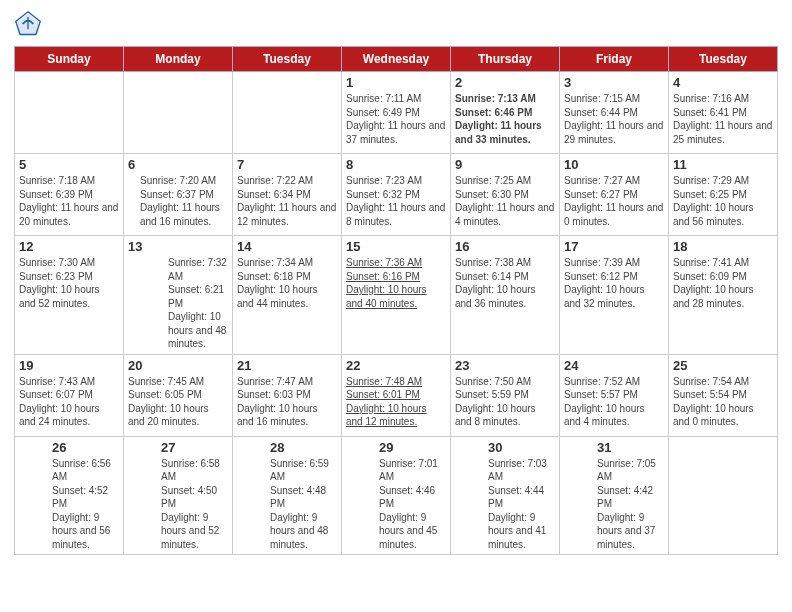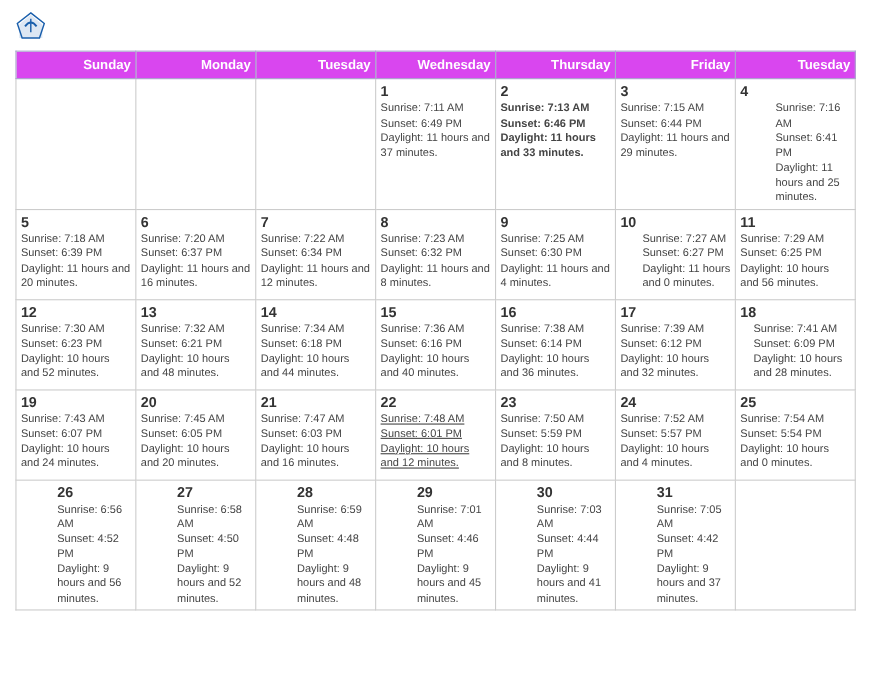--- a/index.html
+++ b/index.html
@@ -59,26 +59,26 @@
     .subtitle {
       font-size: 15px;
       color: #555;
     }
     .calendar {
       width: 100%;
       border-collapse: collapse;
       table-layout: fixed;
     }
     .calendar th {
-      background: #d946ef;
+      background: #b91c1c;
       color: #fff;
       font-size: 12px;
       font-weight: bold;
       padding: 5px 4px;
-      text-align: right;
+      text-align: center;
       border: 1px solid #aac;
     }
     .calendar td {
       vertical-align: top;
       border: 1px solid #ccc;
       padding: 3px 4px;
       height: 82px;
       background: #fff;
       font-size: 10.5px;
       color: #333;
@@ -155,35 +155,35 @@
 Daylight: 11 hours and 33 minutes.</div>
           </td>
           <td>
             <div class="day-num">3</div>
             <div class="day-info" style="white-space: pre-line;">Sunrise: 7:15 AM
 Sunset: 6:44 PM
 Daylight: 11 hours and 29 minutes.</div>
           </td>
           <td>
             <div class="day-num">4</div>
-            <div class="day-info" style="white-space: pre-line; margin-left: 32px;">Sunrise: 7:16 AM
+            <div class="day-info" style="white-space: pre-line;">Sunrise: 7:16 AM
 Sunset: 6:41 PM
 Daylight: 11 hours and 25 minutes.</div>
           </td>
         </tr>
         <tr>
           <td>
             <div class="day-num">5</div>
             <div class="day-info" style="white-space: pre-line;">Sunrise: 7:18 AM
 Sunset: 6:39 PM
 Daylight: 11 hours and 20 minutes.</div>
           </td>
           <td>
             <div class="day-num">6</div>
-            <div class="day-info" style="white-space: pre-line;">Sunrise: 7:20 AM
+            <div class="day-info" style="white-space: pre-line; margin-left: 12px;">Sunrise: 7:20 AM
 Sunset: 6:37 PM
 Daylight: 11 hours and 16 minutes.</div>
           </td>
           <td>
             <div class="day-num">7</div>
             <div class="day-info" style="white-space: pre-line;">Sunrise: 7:22 AM
 Sunset: 6:34 PM
 Daylight: 11 hours and 12 minutes.</div>
           </td>
           <td>
@@ -193,71 +193,71 @@
 Daylight: 11 hours and 8 minutes.</div>
           </td>
           <td>
             <div class="day-num">9</div>
             <div class="day-info" style="white-space: pre-line;">Sunrise: 7:25 AM
 Sunset: 6:30 PM
 Daylight: 11 hours and 4 minutes.</div>
           </td>
           <td>
             <div class="day-num">10</div>
-            <div class="day-info" style="white-space: pre-line; margin-left: 20px;">Sunrise: 7:27 AM
+            <div class="day-info" style="white-space: pre-line;">Sunrise: 7:27 AM
 Sunset: 6:27 PM
 Daylight: 11 hours and 0 minutes.</div>
           </td>
           <td>
             <div class="day-num">11</div>
             <div class="day-info" style="white-space: pre-line;">Sunrise: 7:29 AM
 Sunset: 6:25 PM
 Daylight: 10 hours and 56 minutes.</div>
           </td>
         </tr>
         <tr>
           <td>
             <div class="day-num">12</div>
             <div class="day-info" style="white-space: pre-line;">Sunrise: 7:30 AM
 Sunset: 6:23 PM
 Daylight: 10 hours and 52 minutes.</div>
           </td>
           <td>
             <div class="day-num">13</div>
-            <div class="day-info" style="white-space: pre-line;">Sunrise: 7:32 AM
+            <div class="day-info" style="white-space: pre-line; margin-left: 40px;">Sunrise: 7:32 AM
 Sunset: 6:21 PM
 Daylight: 10 hours and 48 minutes.</div>
           </td>
           <td>
             <div class="day-num">14</div>
             <div class="day-info" style="white-space: pre-line;">Sunrise: 7:34 AM
 Sunset: 6:18 PM
 Daylight: 10 hours and 44 minutes.</div>
           </td>
           <td>
             <div class="day-num">15</div>
-            <div class="day-info" style="white-space: pre-line;">Sunrise: 7:36 AM
+            <div class="day-info" style="white-space: pre-line; text-decoration: underline;">Sunrise: 7:36 AM
 Sunset: 6:16 PM
 Daylight: 10 hours and 40 minutes.</div>
           </td>
           <td>
             <div class="day-num">16</div>
             <div class="day-info" style="white-space: pre-line;">Sunrise: 7:38 AM
 Sunset: 6:14 PM
 Daylight: 10 hours and 36 minutes.</div>
           </td>
           <td>
             <div class="day-num">17</div>
             <div class="day-info" style="white-space: pre-line;">Sunrise: 7:39 AM
 Sunset: 6:12 PM
 Daylight: 10 hours and 32 minutes.</div>
           </td>
           <td>
             <div class="day-num">18</div>
-            <div class="day-info" style="white-space: pre-line; margin-left: 12px;">Sunrise: 7:41 AM
+            <div class="day-info" style="white-space: pre-line;">Sunrise: 7:41 AM
 Sunset: 6:09 PM
 Daylight: 10 hours and 28 minutes.</div>
           </td>
         </tr>
         <tr>
           <td>
             <div class="day-num">19</div>
             <div class="day-info" style="white-space: pre-line;">Sunrise: 7:43 AM
 Sunset: 6:07 PM
 Daylight: 10 hours and 24 minutes.</div>

